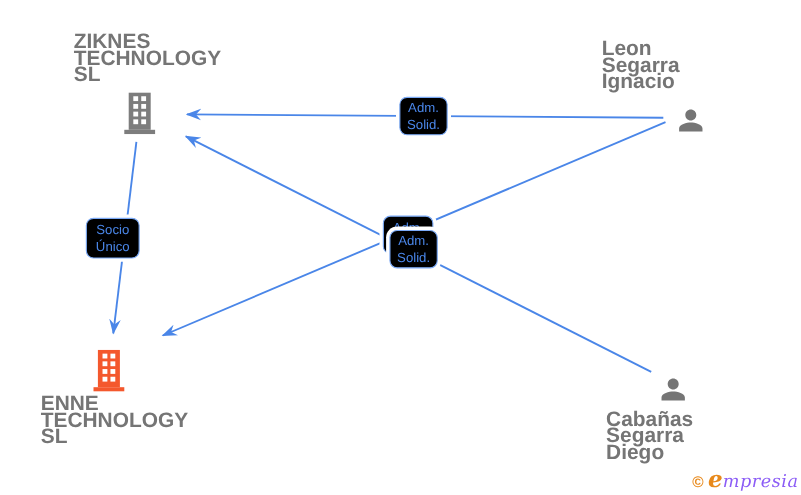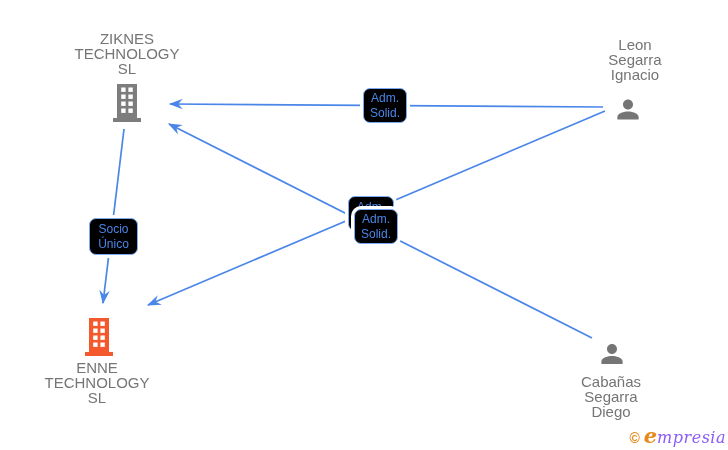--- a/index.html
+++ b/index.html
@@ -2,46 +2,46 @@
 <html><head>
 <meta charset="utf-8">
 <style>
   html,body{margin:0;padding:0;background:#fff;}
   .canvas{
     position:relative;width:728px;height:450px;background:#ffffff;overflow:hidden;
     font-family:"Liberation Sans","DejaVu Sans",sans-serif;
   }
   .edges{position:absolute;left:0;top:0;z-index:1;}
   .node-label{
-    position:absolute;width:120px;text-align:center;color:#757575;
-    font-size:15px;line-height:15px;white-space:pre-line;z-index:2;cursor:pointer;
+    position:absolute;width:120px;color:#757575;
+    font-size:19px;line-height:15px;white-space:pre-line;z-index:2;cursor:pointer;font-weight:bold;
   }
   .node-icon{position:absolute;z-index:2;cursor:pointer;}
   .elabel{
     position:absolute;background:#000000;border:1.5px solid #7baaf7;border-radius:7px;
     color:#4a86e8;font-size:12px;line-height:15px;display:flex;align-items:center;
     justify-content:center;text-align:center;white-space:pre-line;box-sizing:border-box;
     box-shadow:0 0 0 3px #ffffff;
   }
   .elabel.top    {left:363px;top:88px; width:44px;height:35px;z-index:3;}
   .elabel.center-back {left:348px;top:196px;width:46px;height:35px;z-index:3;align-items:flex-start;padding-top:3px;}
   .elabel.center-front{left:354px;top:209px;width:44px;height:35px;z-index:4;}
-  .elabel.socio  {left:89px; top:198px;width:49px;height:37px;z-index:3;margin-top:20px;}
+  .elabel.socio  {left:78px; top:198px;width:49px;height:37px;z-index:3;}
   .logo{
     position:absolute;right:2px;bottom:2px;display:flex;align-items:baseline;
     z-index:5;cursor:pointer;text-decoration:none;
   }
   .logo .cp{color:#e8891b;font-size:14px;font-weight:bold;margin-right:4px;}
   .logo .brand{font-family:"DejaVu Serif","Liberation Serif",serif;font-style:italic;}
   .logo .brand-e{color:#e8891b;font-size:21px;font-weight:bold;}
   .logo .brand-rest{color:#8b5cf6;font-size:16px;letter-spacing:0.5px;}
   
   .ziknes-label {left:67px; top:31px;}
   .ziknes-icon  {left:112px;top:84px;}
-  .leon-label   {left:575px;top:37px;}
+  .leon-label   {left:547px;top:37px;}
   .leon-icon    {left:613px;top:94px;}
   .enne-icon    {left:84px; top:318px;}
   .enne-label   {left:37px; top:360px;}
   .cabanas-icon {left:597px;top:339px;}
   .cabanas-label{left:551px;top:374px;}
 </style>
 </head>
 <body>
 
 <div class="canvas">

